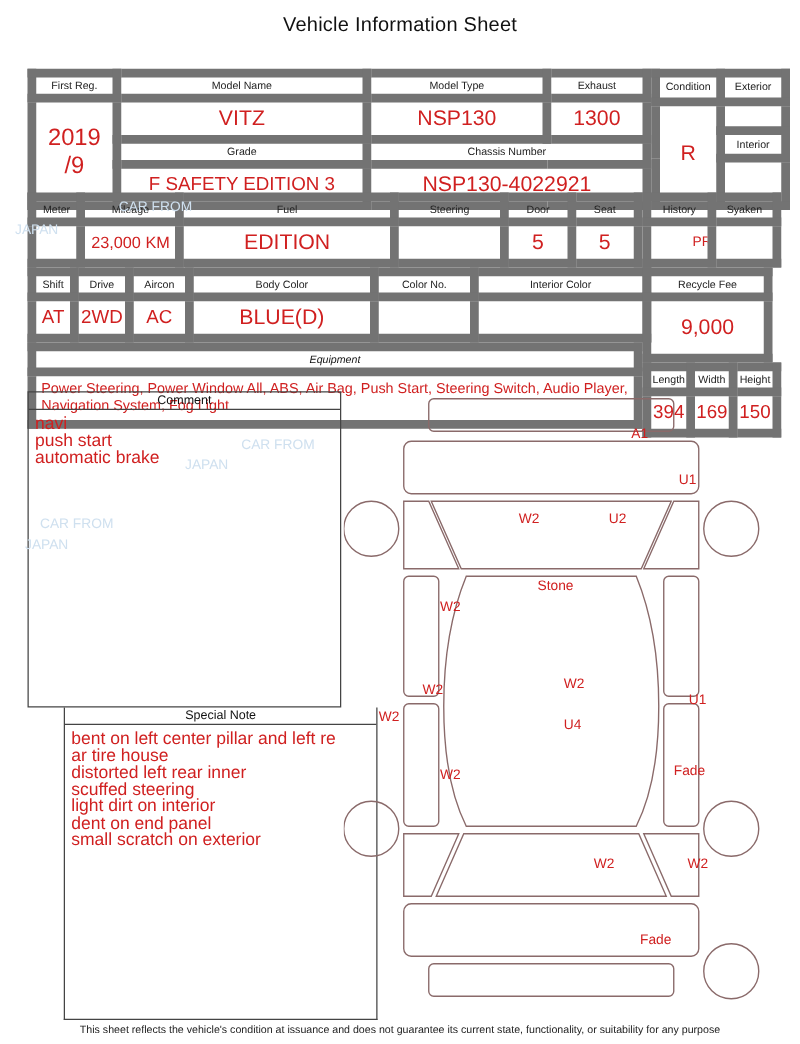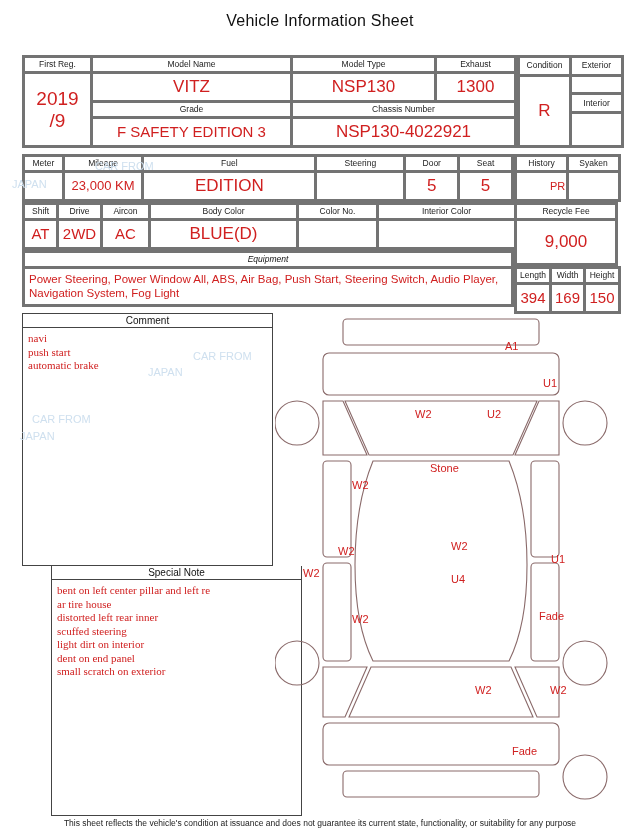--- a/index.html
+++ b/index.html
@@ -28,21 +28,21 @@
     padding-top: 12px;
     padding-bottom: 8px;
     letter-spacing: 0.2px;
   }
   
   table {
     border-collapse: collapse;
     table-layout: fixed;
   }
   td {
-    border: 3px solid #737373;
+    border: 7px solid #737373;
     padding: 0;
     vertical-align: middle;
     text-align: center;
   }
   .hdr {
     font-size: 8.5px;
     color: #222;
     height: 13px;
     line-height: 13px;
     font-weight: normal;
@@ -127,26 +127,25 @@
     margin-left: 29px;
   }
   .box-title {
     font-size: 10px;
     text-align: center;
     border-bottom: 1px solid #444;
     height: 13px;
     line-height: 13px;
   }
   .box-body {
-    font-size: 11px;
+    font-size: 14px;
     color: #d02020;
     padding: 4px 5px;
     line-height: 13.5px;
     white-space: pre-line;
-    font-family: Liberation Serif, serif;
   }
   .watermark {
     position: absolute;
     color: #cfe0ef;
     font-size: 11px;
     pointer-events: none;
     user-select: none;
     white-space: nowrap;
   }
   

